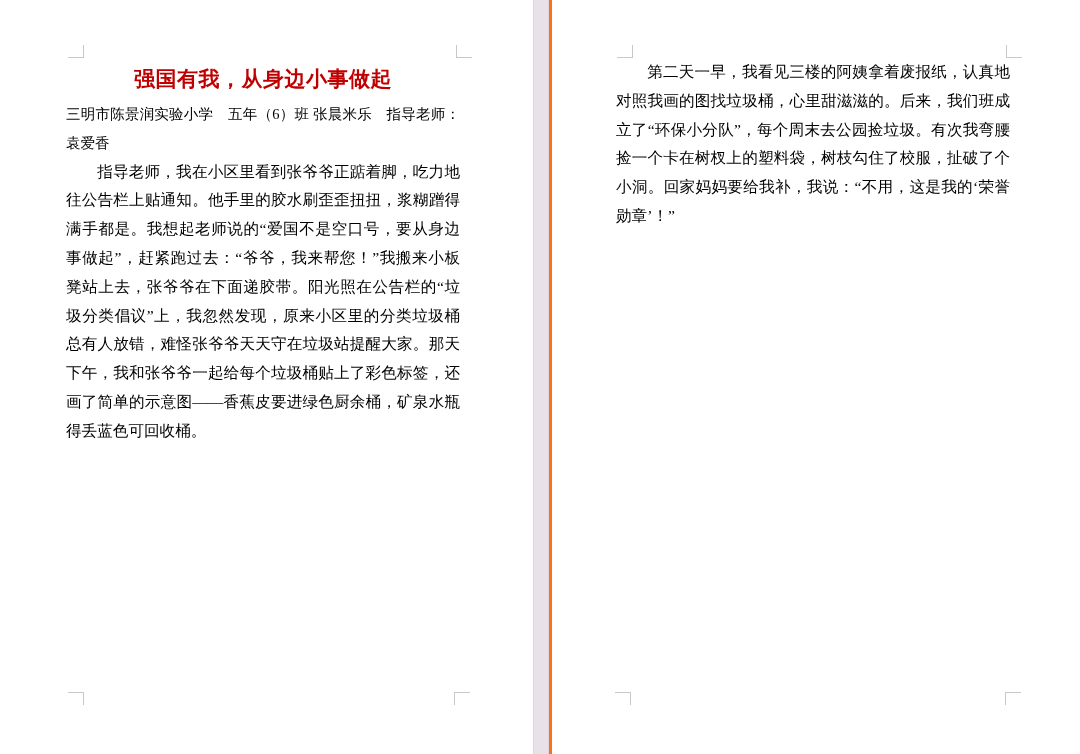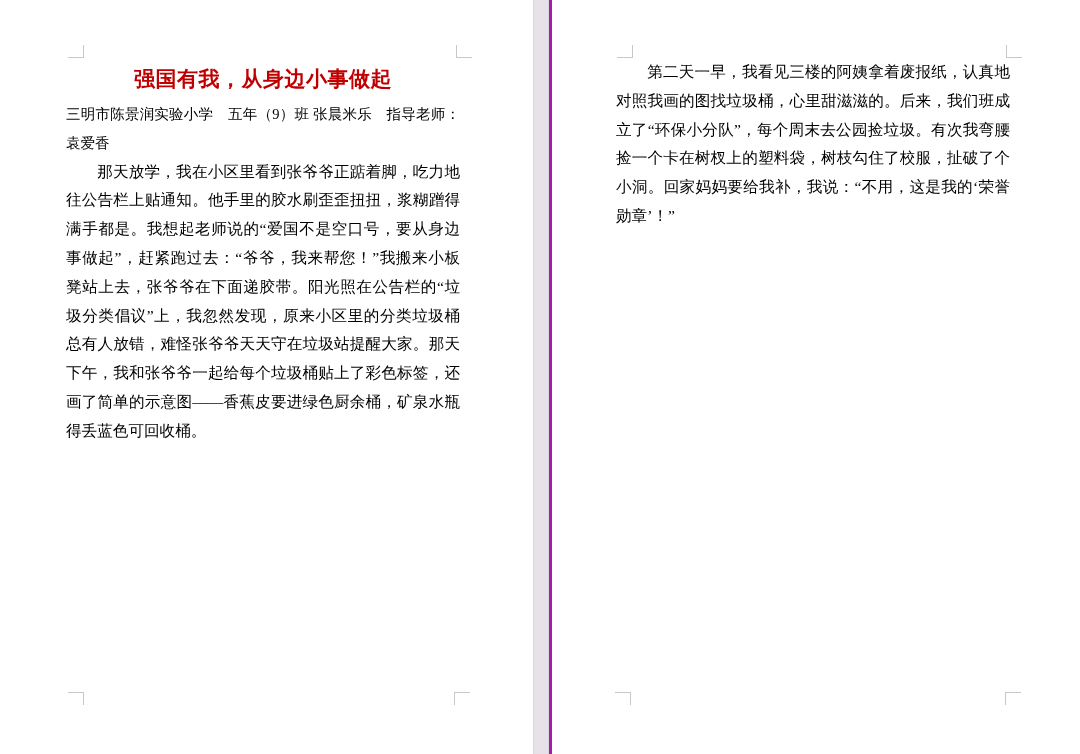--- a/index.html
+++ b/index.html
@@ -1,19 +1,19 @@
 <!DOCTYPE html>
 <html style="--title-color: #c00000; --gap-color: #e9e1e9; --mark-color: #c8c8c8;"><head>
 <meta charset="utf-8">
 <style>
   * { margin:0; padding:0; box-sizing:border-box; }
   html,body { width:1080px; height:754px; background:#ffffff; overflow:hidden; }
   body { font-family:"Liberation Serif","DejaVu Serif",serif; color:#000; }
 
-  .doc { position:relative; width:1077px; height:754px; background:#a21caf; }
+  .doc { position:relative; width:1077px; height:754px; background:#f97316; }
 
   .page { position:absolute; top:0; height:754px; background:#ffffff; }
   .page.left  { left:0;   width:533px; }
   .page.right { left:552px; width:531px; }
 
   .gap {
     position:absolute; left:533px; top:0; width:16px; height:754px;
     background: var(--gap-color,#e9e1e9);
     border-left:1px solid #ded5de; border-right:1px solid #ded5de;
   }
@@ -59,22 +59,22 @@
 <div class="doc">
 
   <div class="page left">
     <div class="cropmark tl"></div>
     <div class="cropmark tr"></div>
     <div class="cropmark bl"></div>
     <div class="cropmark br"></div>
 
     <div class="textarea">
       <h1 class="title">强国有我，从身边小事做起</h1>
-      <p class="byline">三明市陈景润实验小学　五年（9）班 张晨米乐　指导老师：袁爱香</p>
-      <p class="para">那天放学，我在小区里看到张爷爷正踮着脚，吃力地往公告栏上贴通知。他手里的胶水刷歪歪扭扭，浆糊蹭得满手都是。我想起老师说的“爱国不是空口号，要从身边事做起”，赶紧跑过去：“爷爷，我来帮您！”我搬来小板凳站上去，张爷爷在下面递胶带。阳光照在公告栏的“垃圾分类倡议”上，我忽然发现，原来小区里的分类垃圾桶总有人放错，难怪张爷爷天天守在垃圾站提醒大家。那天下午，我和张爷爷一起给每个垃圾桶贴上了彩色标签，还画了简单的示意图——香蕉皮要进绿色厨余桶，矿泉水瓶得丢蓝色可回收桶。</p>
+      <p class="byline">三明市陈景润实验小学　五年（6）班 张晨米乐　指导老师：袁爱香</p>
+      <p class="para">指导老师，我在小区里看到张爷爷正踮着脚，吃力地往公告栏上贴通知。他手里的胶水刷歪歪扭扭，浆糊蹭得满手都是。我想起老师说的“爱国不是空口号，要从身边事做起”，赶紧跑过去：“爷爷，我来帮您！”我搬来小板凳站上去，张爷爷在下面递胶带。阳光照在公告栏的“垃圾分类倡议”上，我忽然发现，原来小区里的分类垃圾桶总有人放错，难怪张爷爷天天守在垃圾站提醒大家。那天下午，我和张爷爷一起给每个垃圾桶贴上了彩色标签，还画了简单的示意图——香蕉皮要进绿色厨余桶，矿泉水瓶得丢蓝色可回收桶。</p>
     </div>
   </div>
 
   <div class="gap"></div>
 
   <div class="page right">
     <div class="cropmark tl"></div>
     <div class="cropmark tr"></div>
     <div class="cropmark bl"></div>
     <div class="cropmark br"></div>

